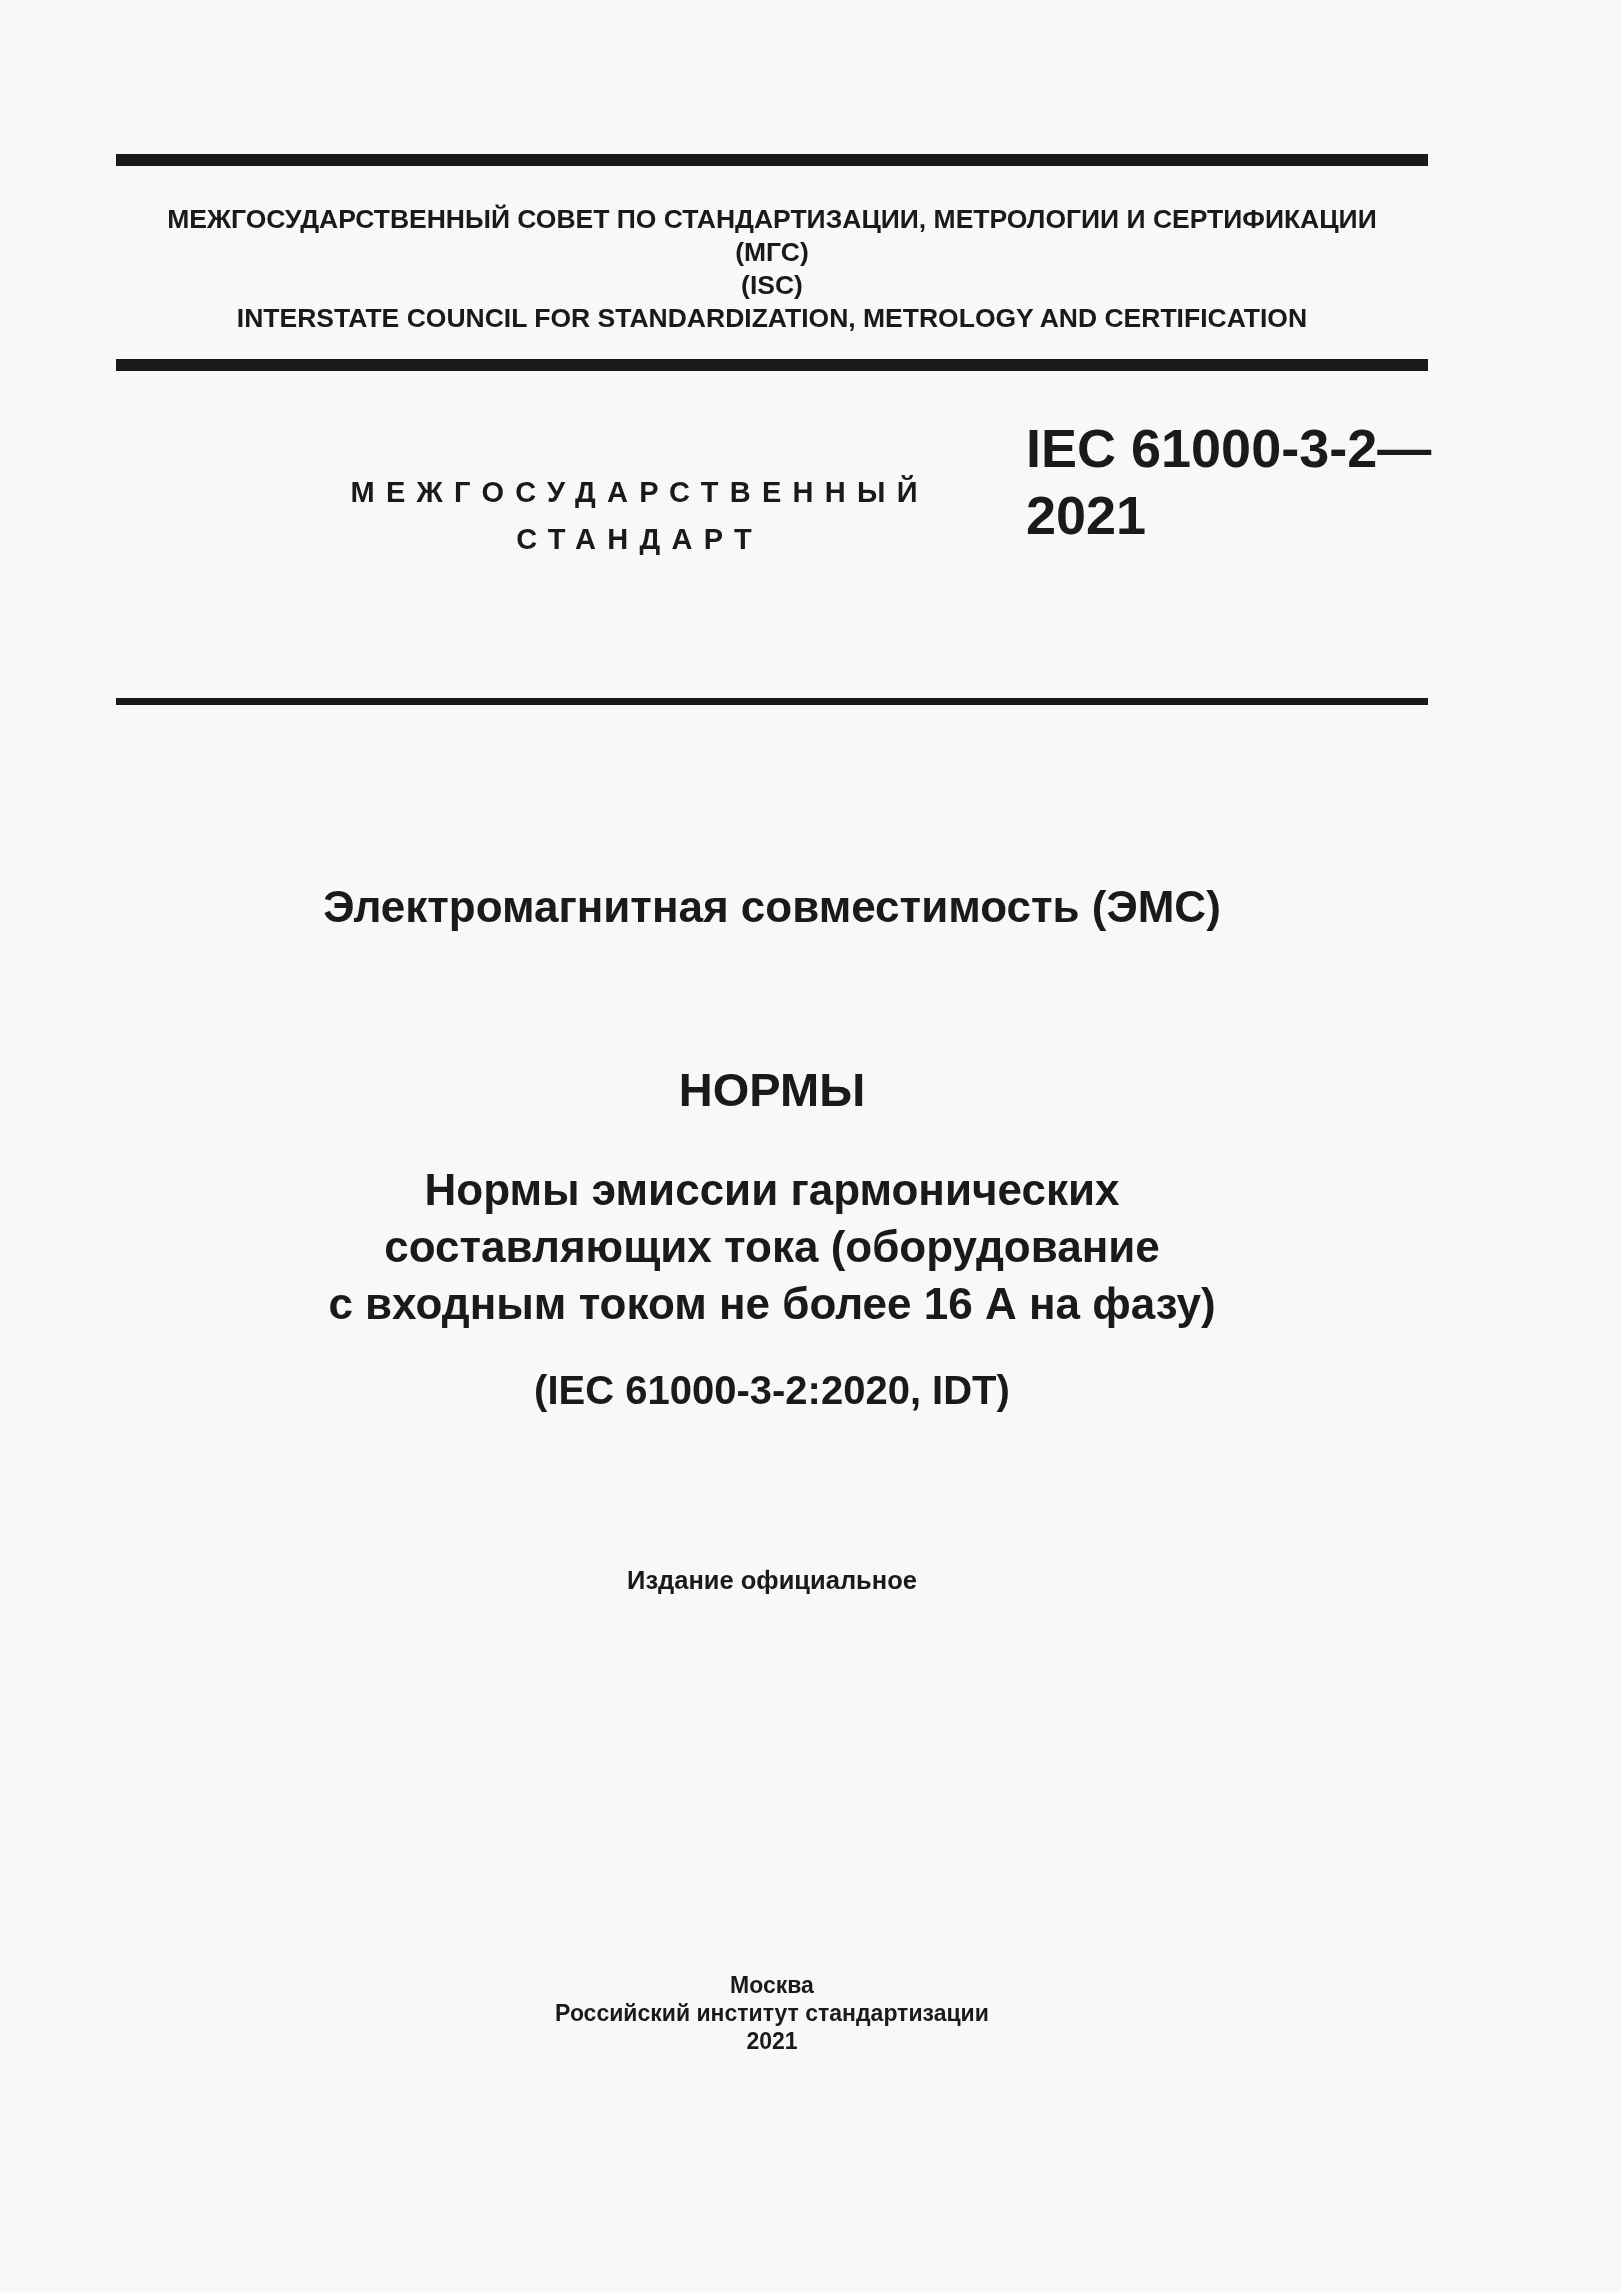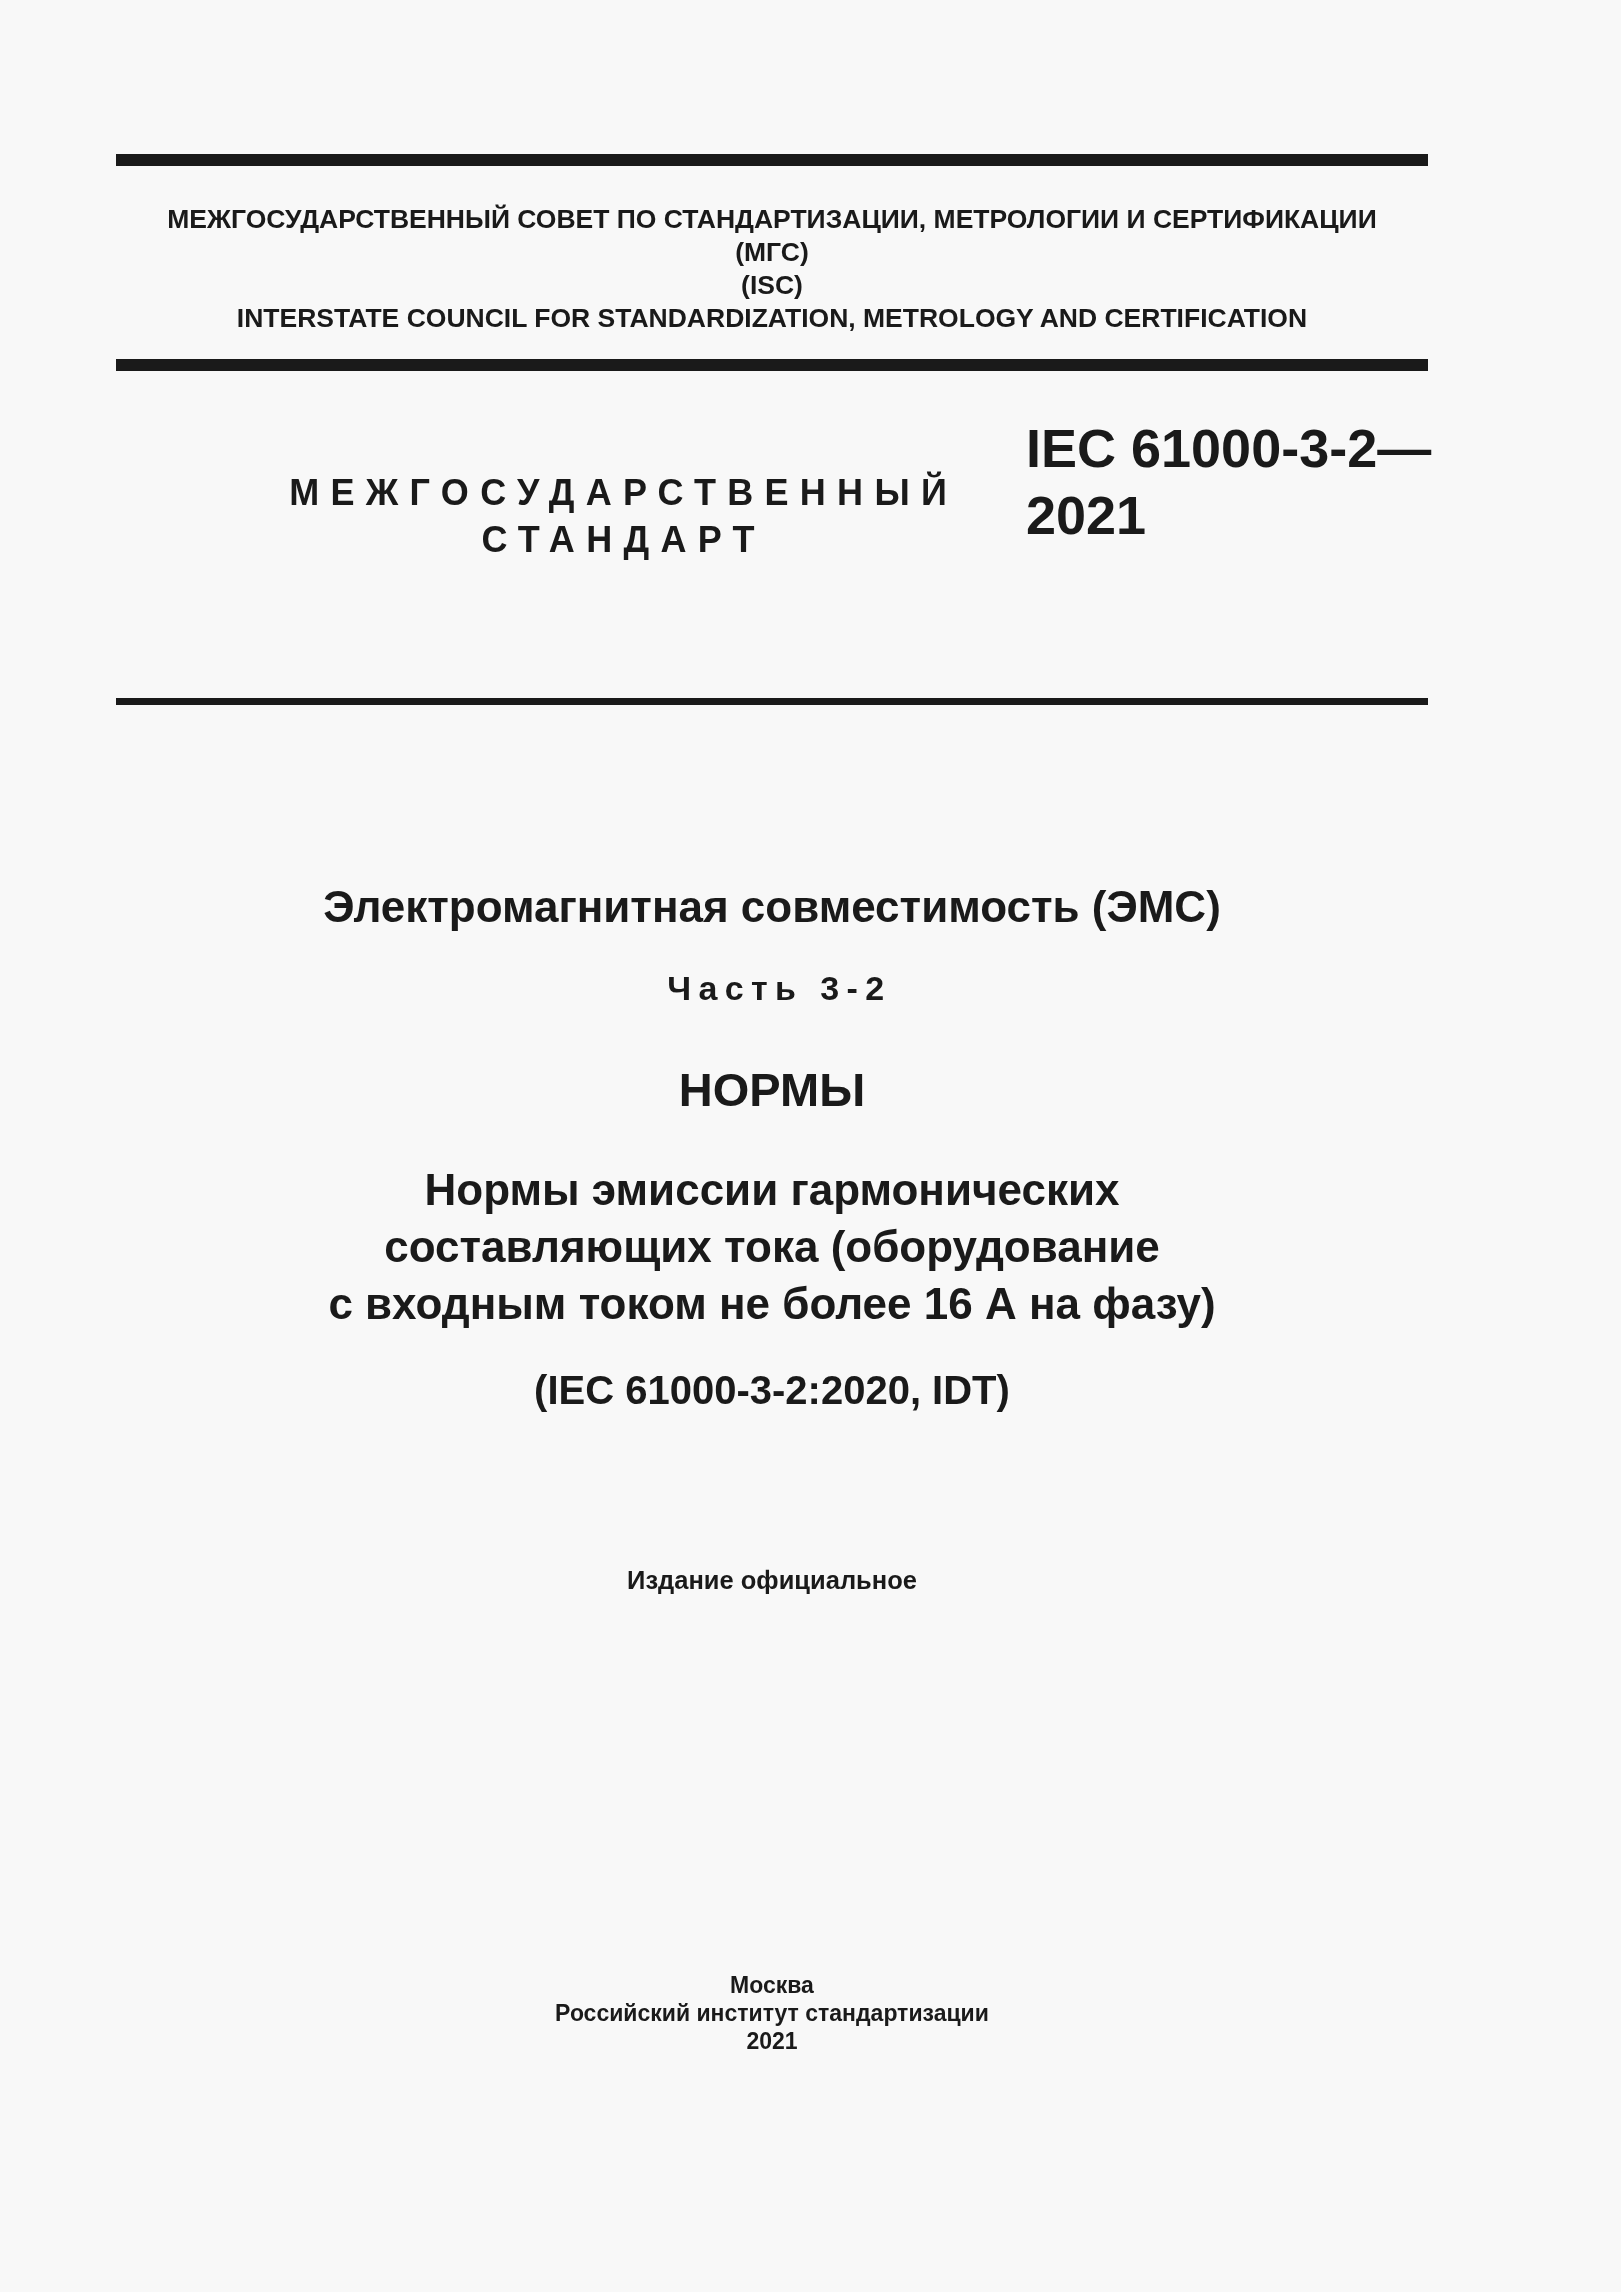--- a/index.html
+++ b/index.html
@@ -37,26 +37,26 @@
       top: 203px;
       text-align: center;
       font-weight: bold;
       font-size: 26.5px;
       line-height: 33px;
     }
     .council div { white-space: nowrap; }
 
     .std-kind {
       position: absolute;
-      left: 116px;
+      left: 132px;
       width: 1004px;
       top: 469px;
       text-align: center;
       font-weight: bold;
-      font-size: 36px;
+      font-size: 29px;
       line-height: 47px;
       letter-spacing: 11.3px;
     }
     .std-kind div { white-space: nowrap; padding-left: 11.3px; }
 
     .gost-id {
       position: absolute;
       left: 1026px;
       top: 415px;
       font-weight: bold;
@@ -134,21 +134,20 @@
 
   <div class="gost-id">
     <div>IEC 61000-3-2—</div>
     <div>2021</div>
   </div>
 
   <div class="rule thin" style="top:698px;"></div>
 
   <div class="center-block title-main">Электромагнитная совместимость (ЭМС)</div>
 
-  <div class="center-block part">Часть 3-2</div>
 
   <div class="center-block norms">НОРМЫ</div>
 
   <div class="center-block subtitle">
     <div>Нормы эмиссии гармонических</div>
     <div>составляющих тока (оборудование</div>
     <div>с входным током не более 16 А на фазу)</div>
   </div>
 
   <div class="center-block iec-ref">(IEC 61000-3-2:2020, IDT)</div>

